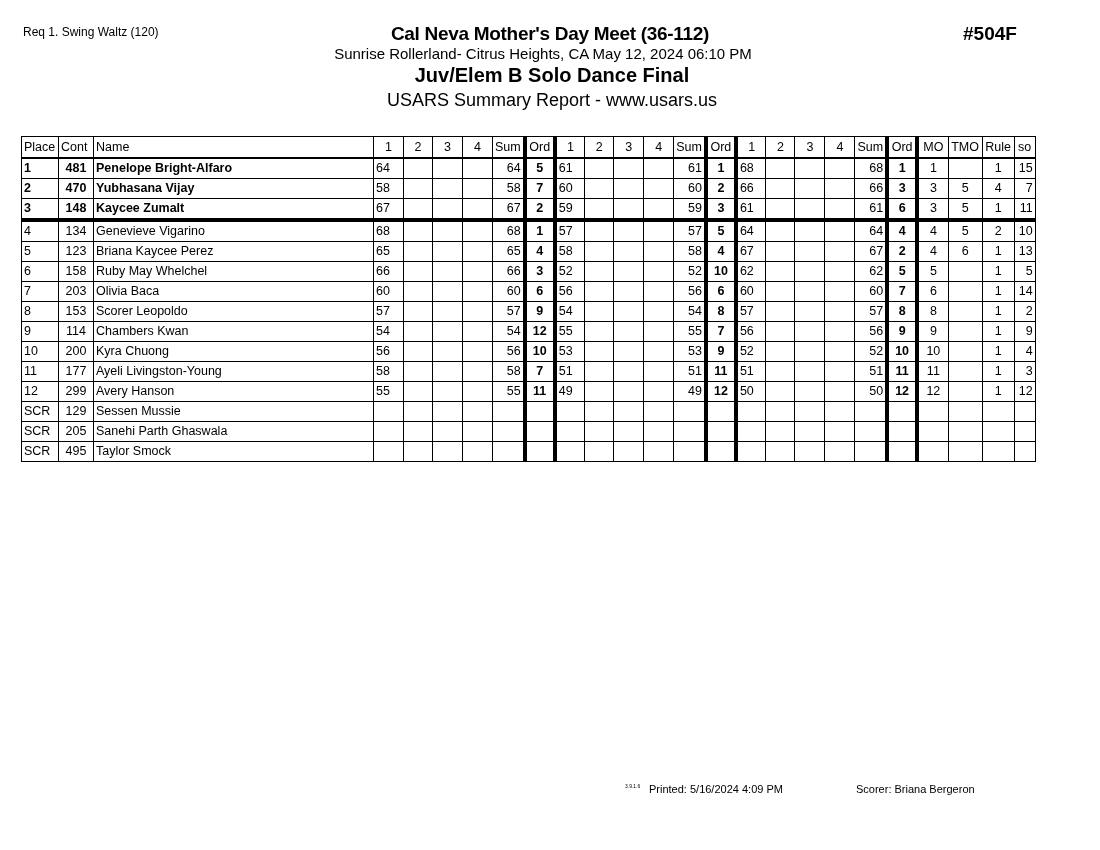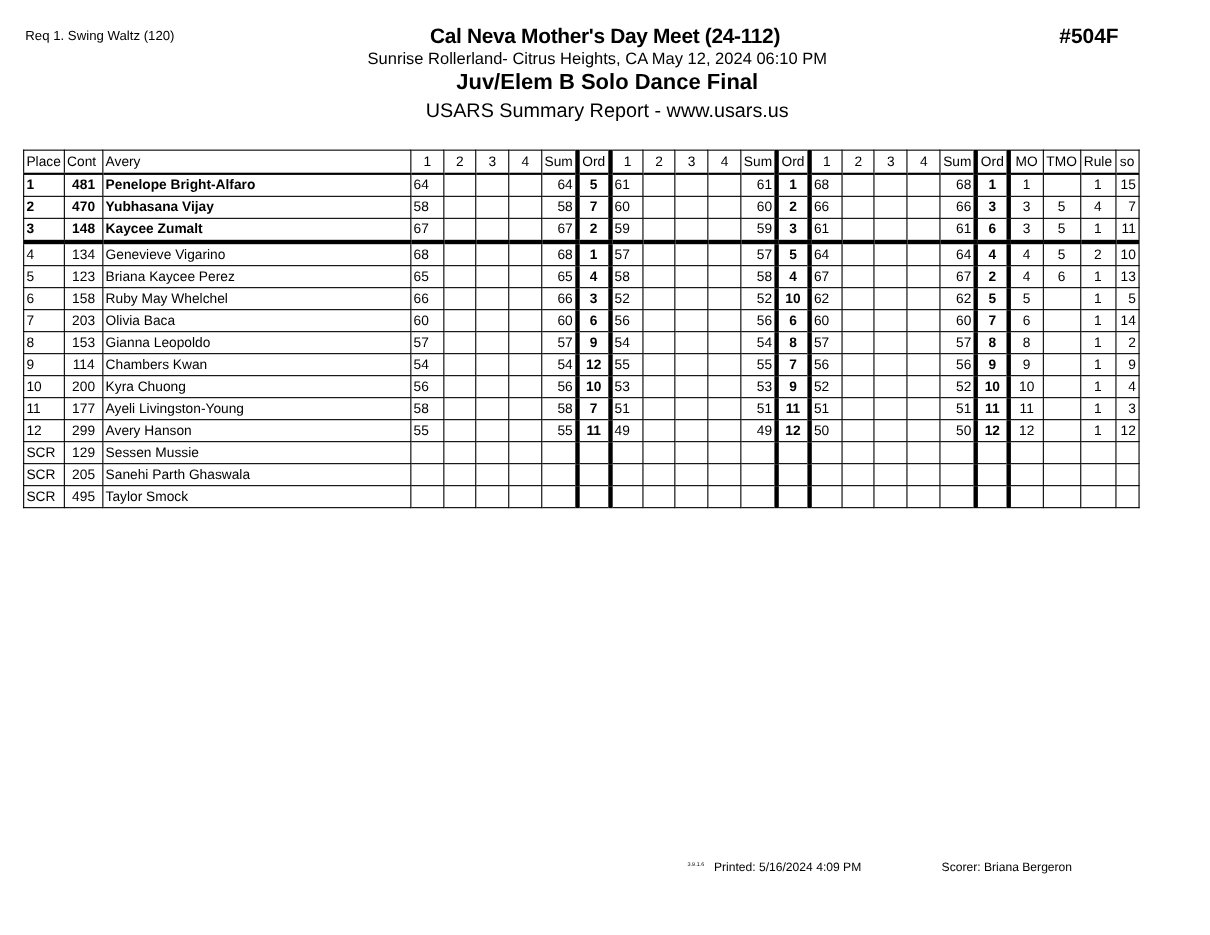--- a/index.html
+++ b/index.html
@@ -28,21 +28,21 @@
   .right { text-align: right; }
 
   .footer-ver { position: absolute; left: 625px; top: 783px; font-size: 5px; }
   .footer-printed { position: absolute; left: 649px; top: 783px; font-size: 11px; }
   .footer-scorer { position: absolute; left: 856px; top: 783px; font-size: 11px; }
 </style>
 </head>
 <body>
 
 <div class="req">Req  1.  Swing Waltz (120)</div>
-<div class="title1">Cal Neva Mother's Day Meet (24-112)</div>
+<div class="title1">Cal Neva Mother's Day Meet (36-112)</div>
 <div class="title2">Sunrise Rollerland- Citrus Heights, CA  May 12, 2024  06:10 PM</div>
 <div class="title3">Juv/Elem B Solo Dance Final</div>
 <div class="title4">USARS Summary Report - www.usars.us</div>
 <div class="event-num">#504F</div>
 
 <table class="grid">
   <colgroup>
     <col style="width:37px">
       <col style="width:35px">
       <col style="width:280px">
@@ -66,21 +66,21 @@
       <col style="width:30px">
     <col style="width:31px">
       <col style="width:34px">
       <col style="width:32px">
       <col style="width:21px">
   </colgroup>
   <tbody id="tbody">
     <tr class="hdr">
       <td class="left">Place</td>
       <td class="left">Cont</td>
-      <td class="left">Avery</td>
+      <td class="left">Name</td>
       <td>1</td>
       <td>2</td>
       <td>3</td>
       <td>4</td>
       <td>Sum</td>
       <td class="ord" style="font-weight:normal">Ord</td>
       <td class="sc1">1</td>
       <td>2</td>
       <td>3</td>
       <td>4</td>
@@ -282,21 +282,21 @@
         <td class="num right">60</td>
         <td class="ord">7</td>
         <td class="mo c num">6</td>
         <td class="c num"></td>
         <td class="c num">1</td>
         <td class="right num">14</td>
       </tr>
       <tr>
         <td>8</td>
         <td class="c">153</td>
-        <td>Gianna Leopoldo</td>
+        <td>Scorer Leopoldo</td>
         <td class="num">57</td>
         <td class="num"></td>
         <td class="num"></td>
         <td class="num"></td>
         <td class="num right">57</td>
         <td class="ord">9</td>
         <td class="num sc1">54</td>
         <td class="num"></td>
         <td class="num"></td>
         <td class="num"></td>

